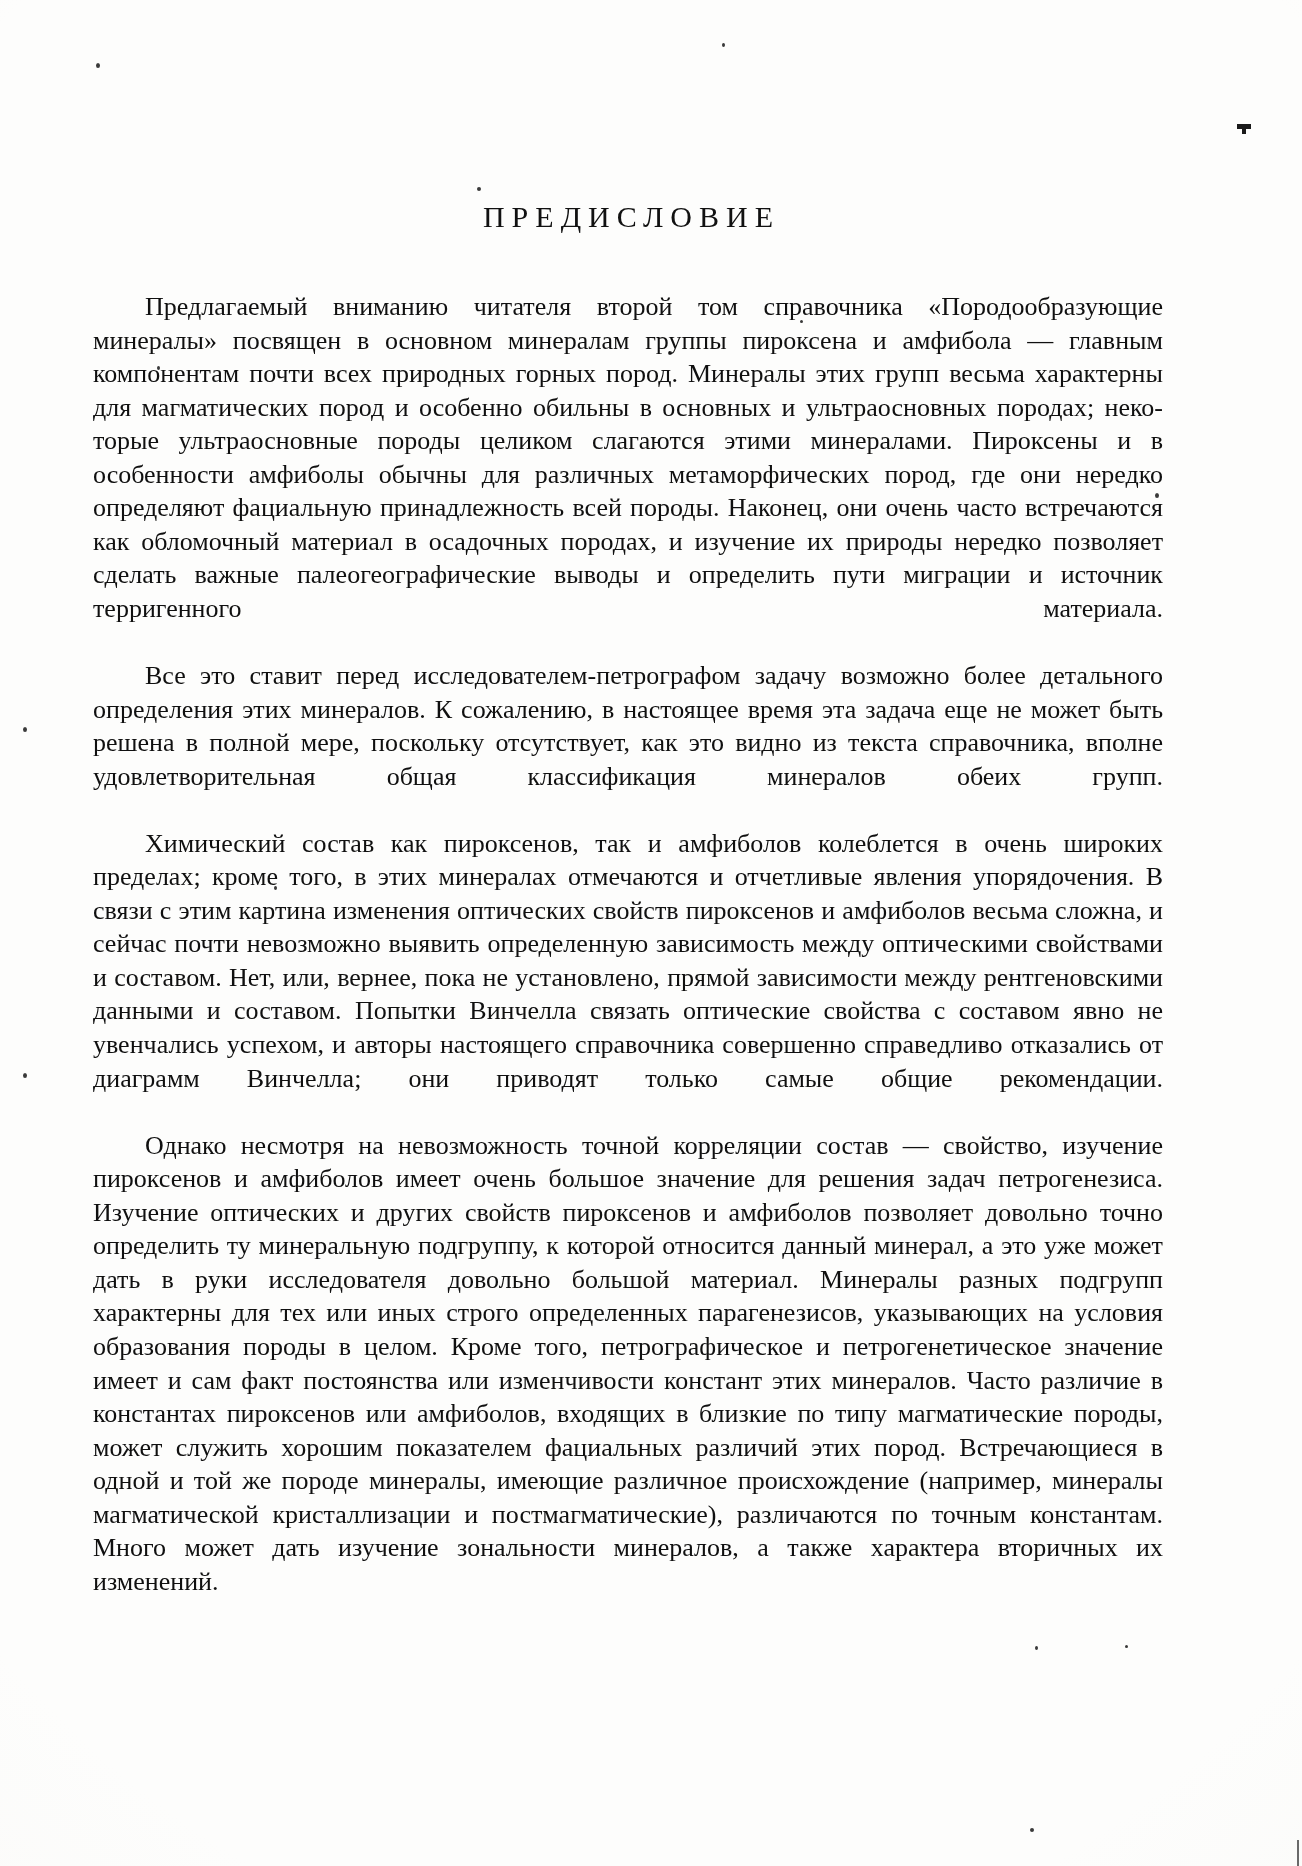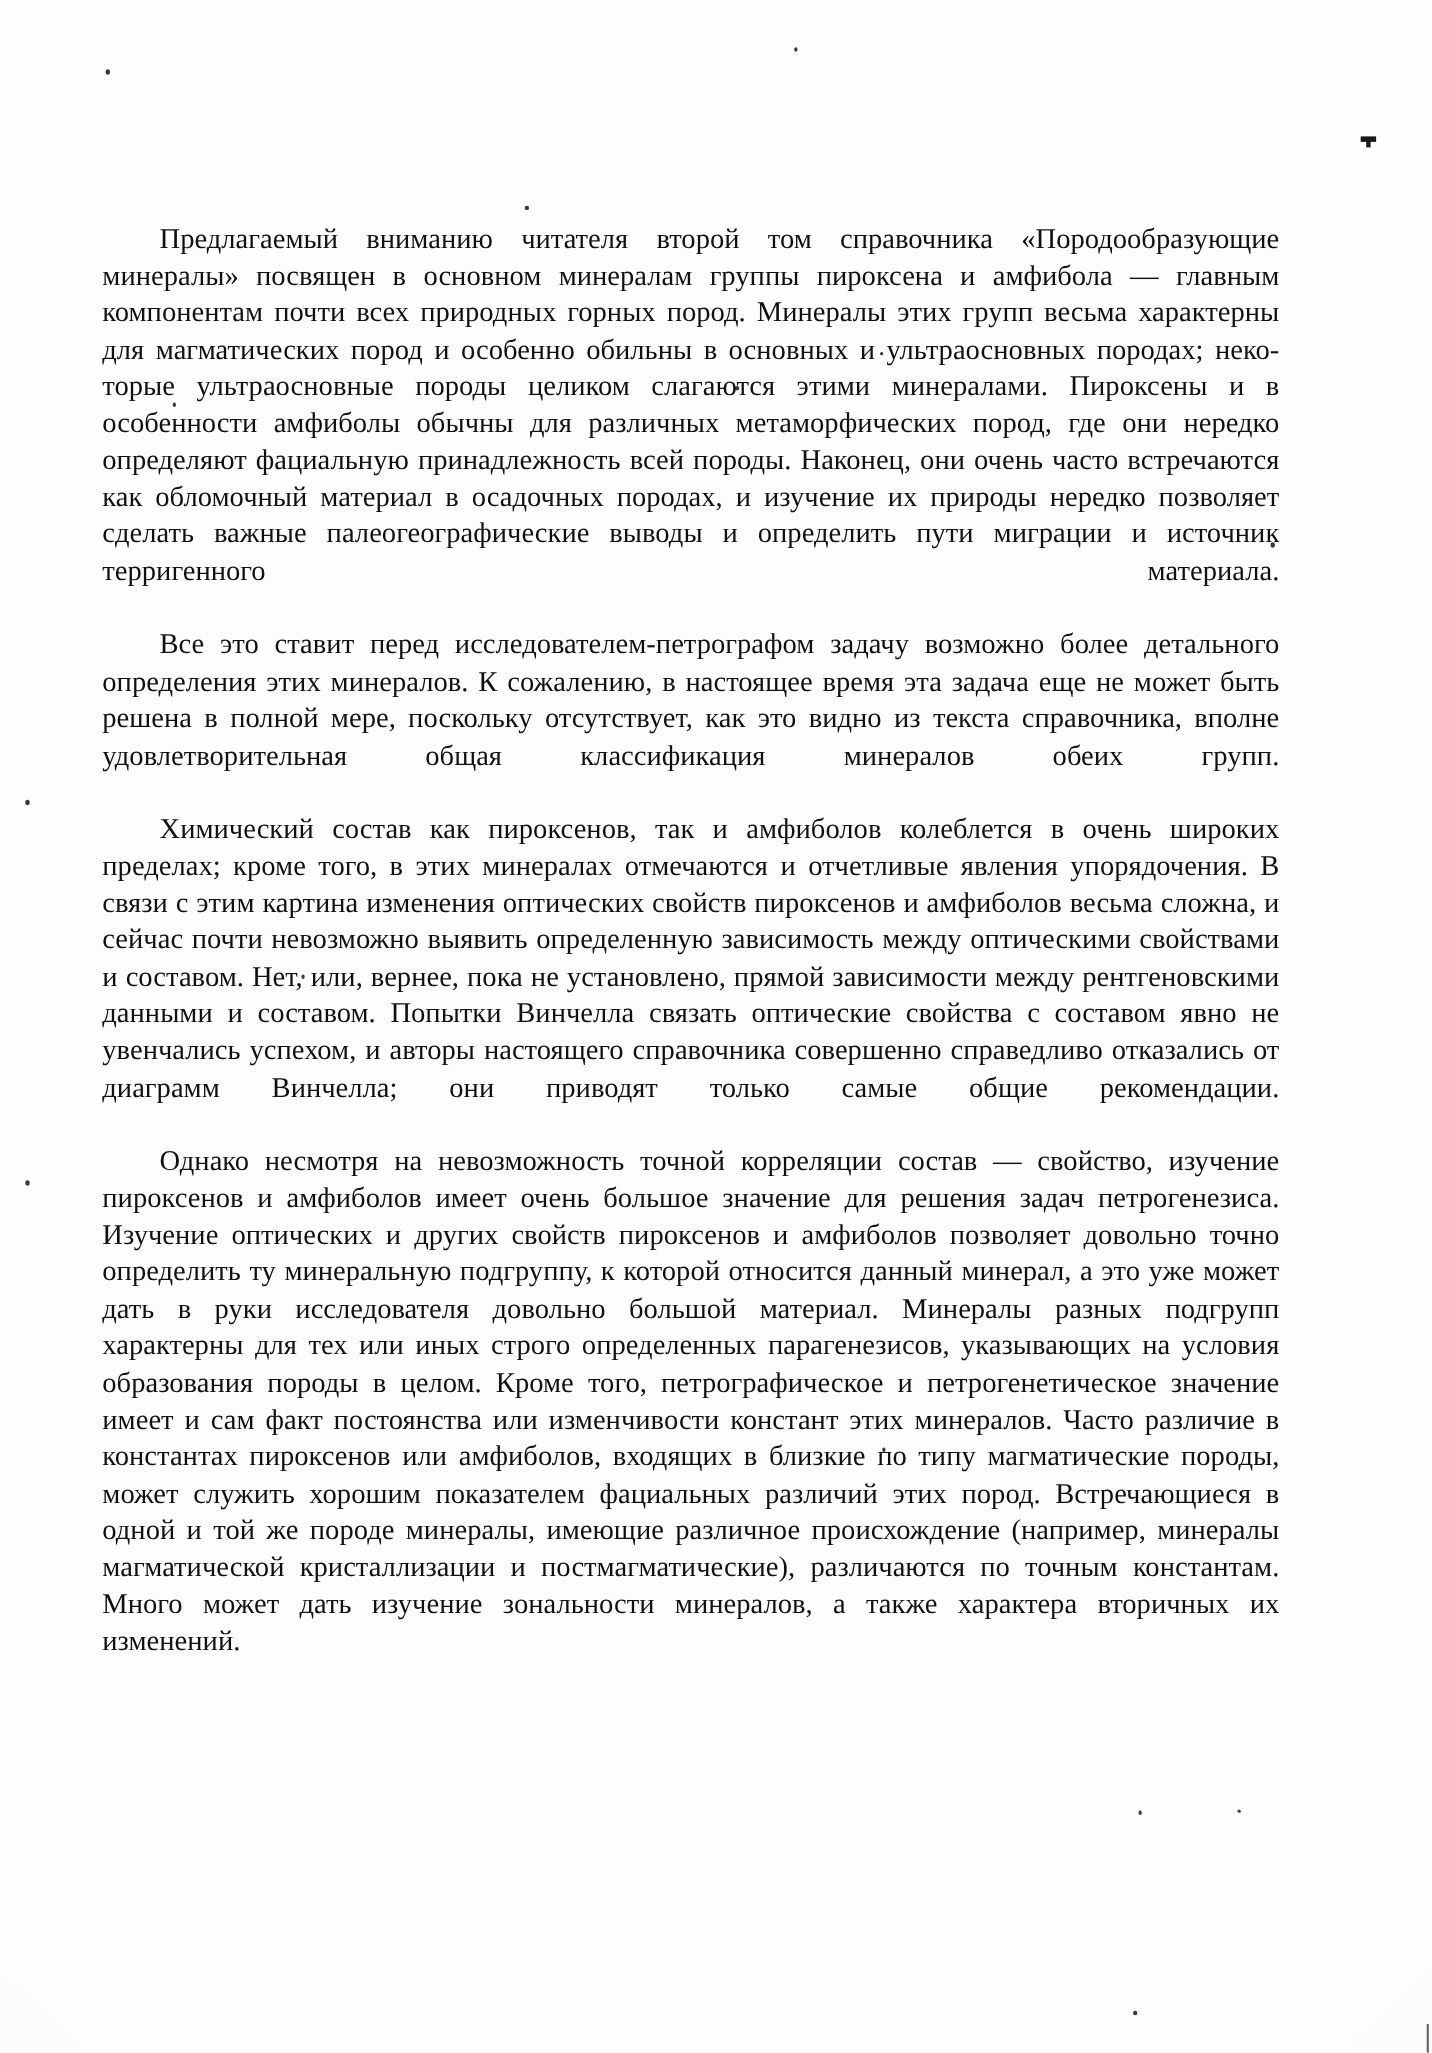--- a/index.html
+++ b/index.html
@@ -105,20 +105,21 @@
   <div class="speck" style="left:1030px;top:1828px;width:4px; height:4px;"></div>
   <div class="speck" style="left:1125px;top:1645px;width:3px; height:3px;"></div>
 
   <div class="edge-mark" style="left:1237px; top:124px; width:14px; height:5px;"></div>
   <div class="edge-mark" style="left:1242px; top:128px; width:4px; height:6px;"></div>
 
   <div class="edge-mark" style="left:1297px; top:1840px; width:2px; height:26px; background:#6a6a6a;"></div>
 
   <div id="text-block">
 
+    <h1 id="doc-title">ПРЕДИСЛОВИЕ</h1>
 
     <p class="body-par">Предлагаемый вниманию читателя второй том справочника «Поро­дообразующие минералы» посвящен в основном минералам группы пиро­ксена и амфибола — главным компонентам почти всех природных гор­ных пород. Минералы этих групп весьма характерны для магматических пород и особенно обильны в основных и ультраосновных породах; неко­торые ультраосновные породы целиком слагаются этими минералами. Пироксены и в особенности амфиболы обычны для различных метамор­фических пород, где они нередко определяют фациальную принадлежность всей породы. Наконец, они очень часто встречаются как обломочный материал в осадочных породах, и изучение их природы нередко позволяет сделать важные палеогеографические выводы и определить пути мигра­ции и источник терригенного материала.</p>
 
     <p class="body-par">Все это ставит перед исследователем-петрографом задачу возможно более детального определения этих минералов. К сожалению, в настоя­щее время эта задача еще не может быть решена в полной мере, поскольку отсутствует, как это видно из текста справочника, вполне удовлетвори­тельная общая классификация минералов обеих групп.</p>
 
     <p class="body-par">Химический состав как пироксенов, так и амфиболов колеблется в очень широких пределах; кроме того, в этих минералах отмечаются и отчетливые явления упорядочения. В связи с этим картина изменения оптических свойств пироксенов и амфиболов весьма сложна, и сейчас почти невозможно выявить определенную зависимость между оптиче­скими свойствами и составом. Нет, или, вернее, пока не установлено, прямой зависимости между рентгеновскими данными и составом. Попытки Винчелла связать оптические свойства с составом явно не увенчались успе­хом, и авторы настоящего справочника совершенно справедливо отказались от диаграмм Винчелла; они приводят только самые общие рекомендации.</p>
 
     <p class="body-par">Однако несмотря на невозможность точной корреляции состав — свойство, изучение пироксенов и амфиболов имеет очень большое значение для решения задач петрогенезиса. Изучение оптических и других свойств пироксенов и амфиболов позволяет довольно точно определить ту мине­ральную подгруппу, к которой относится данный минерал, а это уже может дать в руки исследователя довольно большой материал. Минералы разных подгрупп характерны для тех или иных строго определенных парагенезисов, указывающих на условия образования породы в целом. Кроме того, петрографическое и петрогенетическое значение имеет и сам факт постоянства или изменчивости констант этих минералов. Часто различие в константах пироксенов или амфиболов, входящих в близкие по типу магматические породы, может служить хорошим показателем фациальных различий этих пород. Встречающиеся в одной и той же породе минералы, имеющие различное происхождение (например, минералы магматической кристаллизации и постмагматические), различаются по точ­ным константам. Много может дать изучение зональности минералов, а также характера вторичных их изменений.</p>
 
   </div>

